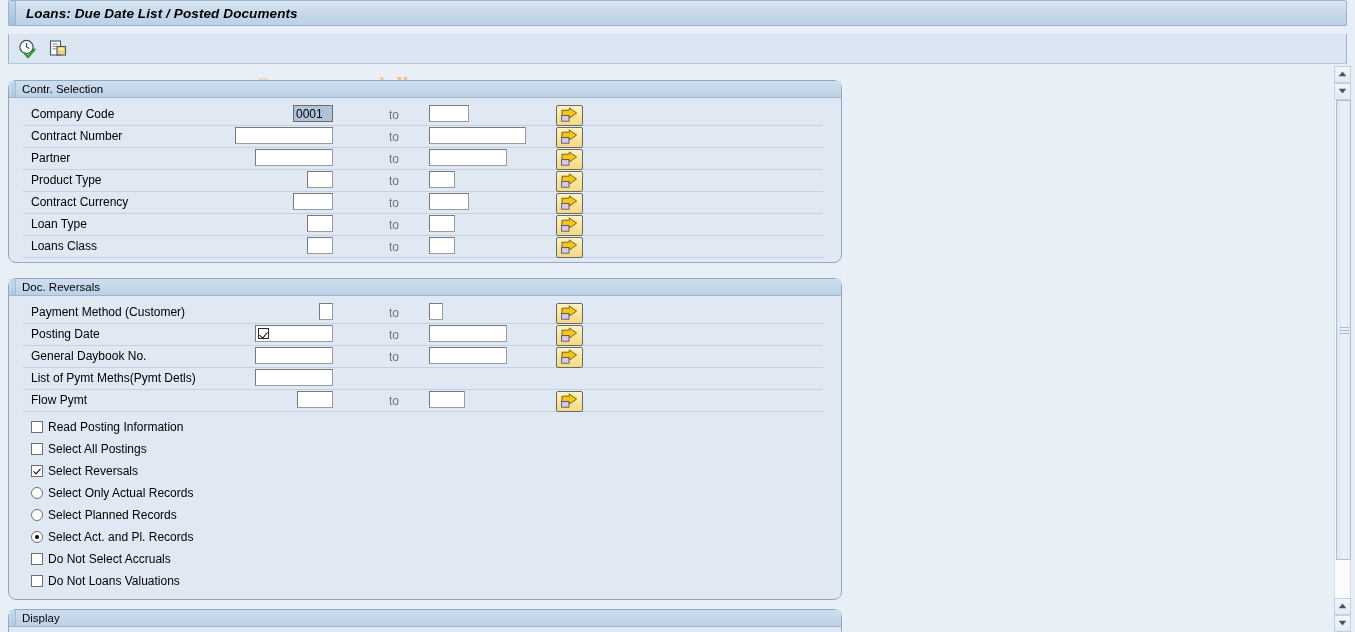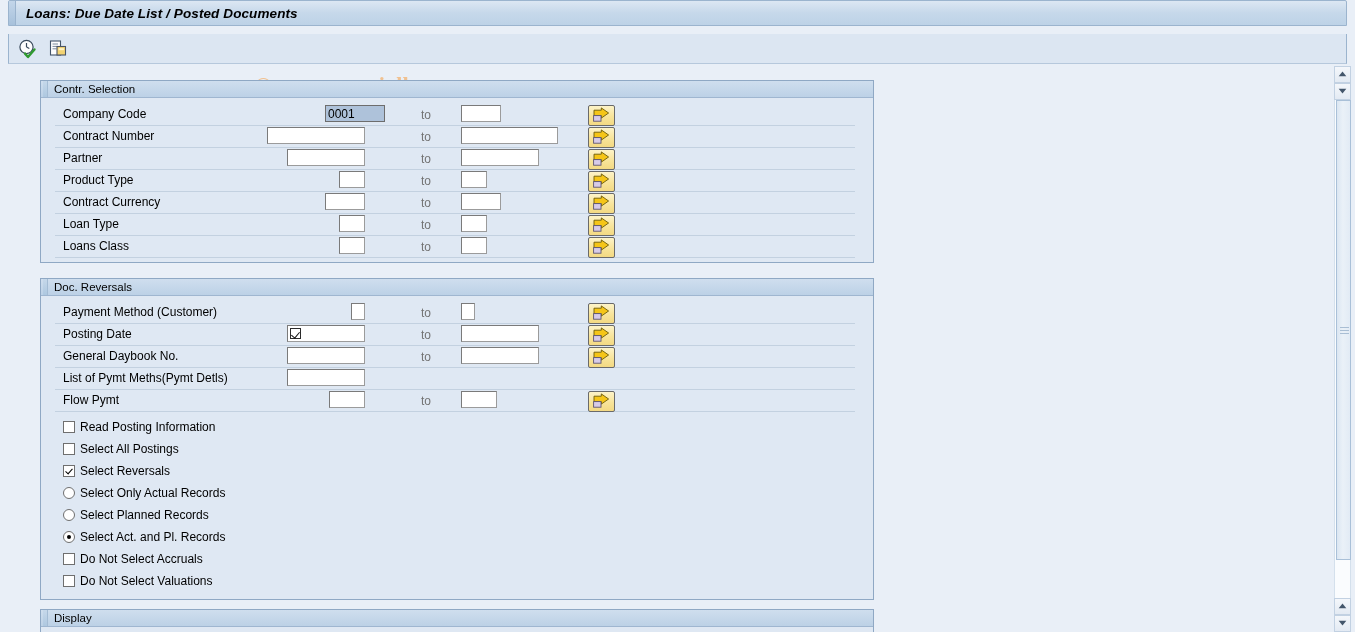--- a/index.html
+++ b/index.html
@@ -83,23 +83,22 @@
     width: 1313px; height: 566px;
     overflow: hidden;
   }
 
   .panel {
     position: absolute;
     left: 0;
     width: 834px;
     background: #dfe8f3;
     border: 1px solid #8fa8c4;
-    border-radius: 0;
-    box-sizing: border-box;
-    margin-left: 32px;
+    border-radius: 8px;
+    box-sizing: border-box;
   }
   .panel-header {
     height: 17px;
     background: linear-gradient(to bottom,#cfdeee 0%,#bcd1e6 100%);
     border-bottom: 1px solid #9fb6d0;
     box-sizing: border-box;
     display: flex;
     align-items: center;
     padding-left: 2px;
   }
@@ -331,21 +330,21 @@
 
     <div class="panel" id="panel-contract" style="top:14px;height:183px;">
       <div class="panel-header">
         <div class="hdr-grip"></div>
         <div class="hdr-title">Contr. Selection</div>
       </div>
       <div class="panel-body" id="body-contract" style="height:164px;">
           <div class="row" style="top: 6px;">
             <div class="row-underline" style="width: 800px;"></div>
             <div class="row-label">Company Code</div>
-            <input type="text" class="inp selected" value="0001" style="width: 60px; left: 284px;">
+            <input type="text" class="inp selected" value="0001" style="width: 40px; left: 284px;">
             <div class="to-label" style="left: 380px;">to</div>
             <input type="text" class="inp" style="width: 40px; left: 420px;">
           </div>
           <div class="selbtn" style="top: 7px; left: 547px;">
             <svg width="19" height="16" viewBox="0 0 19 16">
               <path d="M2 3.2 H9.3 V0.9 L16.6 6.0 L9.3 11.1 V8.8 H2 Z" fill="#f5c518" stroke="#6b5a08" stroke-width="0.9" stroke-linejoin="round"></path>
               <rect x="1.6" y="8.6" width="7.4" height="5.6" fill="#d7cbe8" stroke="#5c5470" stroke-width="0.9"></rect>
             </svg>
           </div>
           <div class="row" style="top: 28px;">
@@ -516,21 +515,21 @@
           <div class="opt" style="top: 231px;">
             <span class="rdo checked"></span>
             <span class="opt-label">Select Act. and Pl. Records</span>
           </div>
           <div class="opt" style="top: 253px;">
             <span class="cbx"></span>
             <span class="opt-label">Do Not Select Accruals</span>
           </div>
           <div class="opt" style="top: 275px;">
             <span class="cbx"></span>
-            <span class="opt-label">Do Not Select Valuations</span>
+            <span class="opt-label">Do Not Loans Valuations</span>
           </div>
         </div>
     </div>
 
     <div class="panel" id="panel-display" style="top:543px;height:40px;">
       <div class="panel-header">
         <div class="hdr-grip"></div>
         <div class="hdr-title">Display</div>
       </div>
       <div class="panel-body" style="height:21px;"></div>

